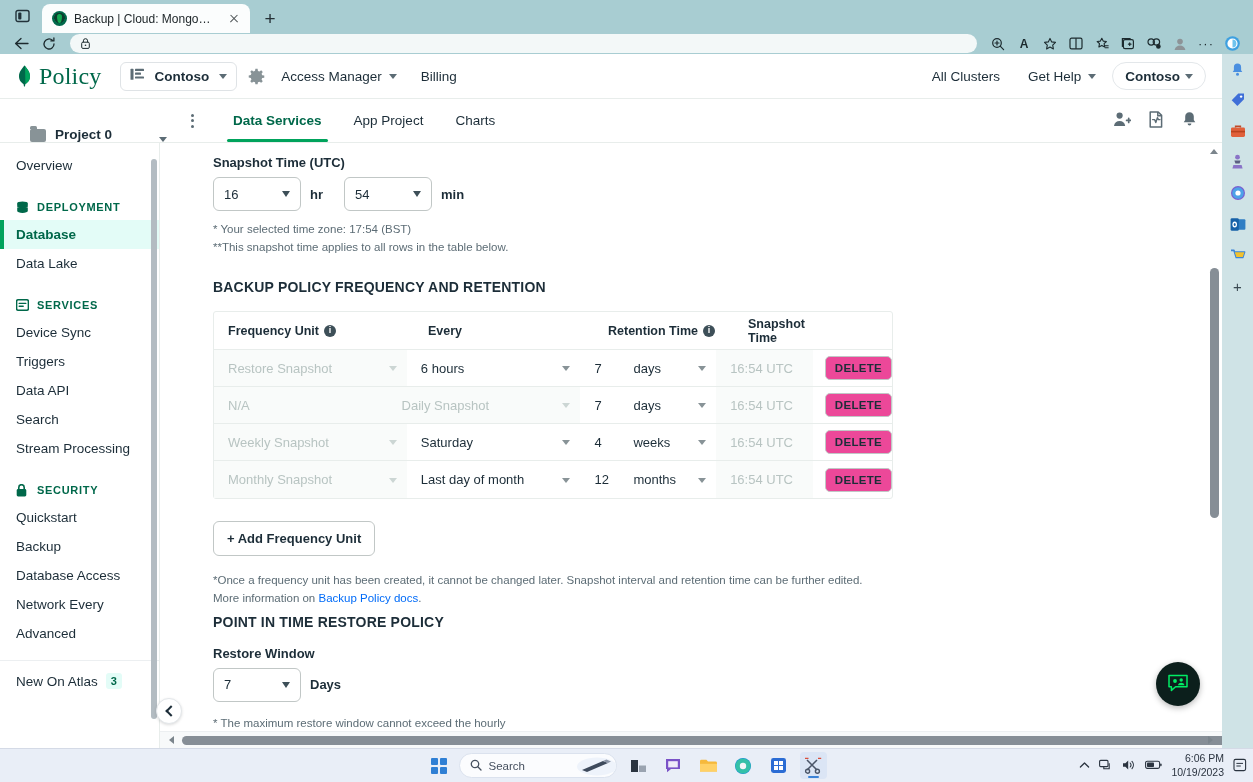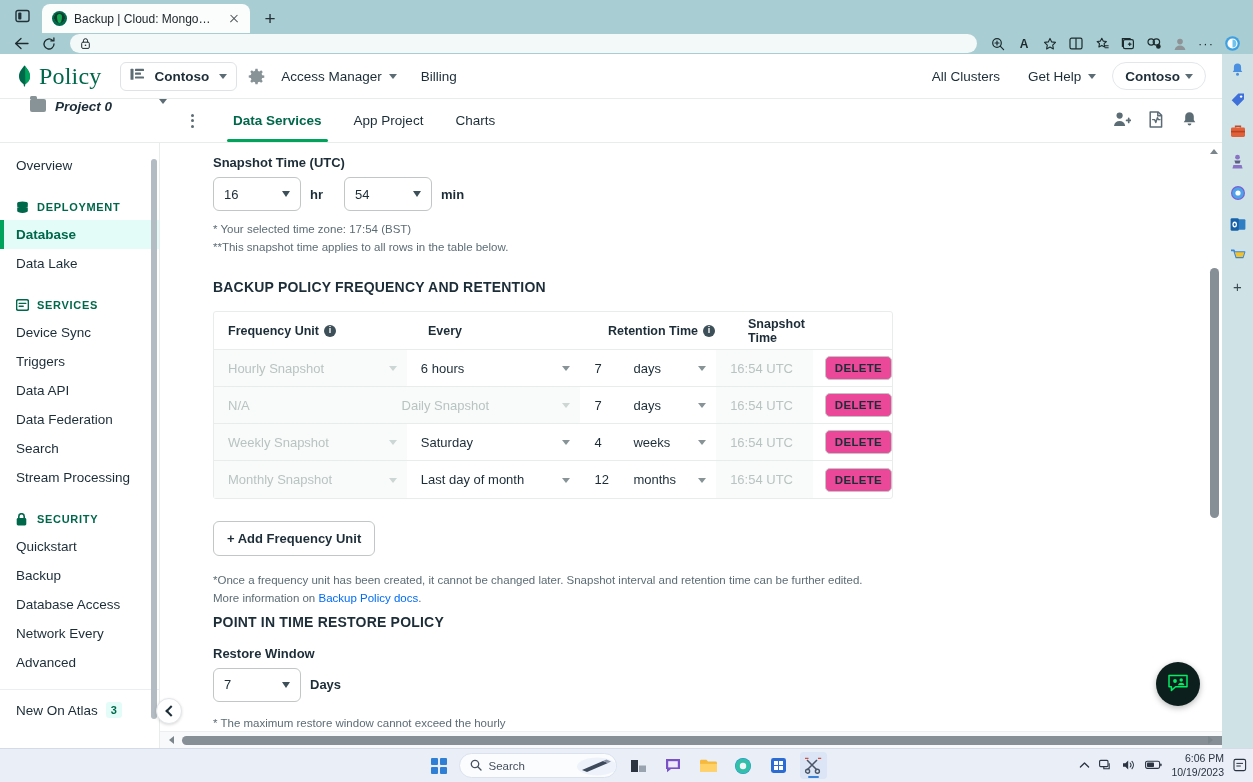--- a/index.html
+++ b/index.html
@@ -90,21 +90,21 @@
     display: flex; align-items: center; gap: 5px; border: 1px solid #e3e7ea;
     border-radius: 15px; height: 28px; padding: 0 12px; font-weight: bold; font-size: 13.5px; color: #1c2d38;
   }
   .gear-btn { width: 26px; height: 26px; display:flex; align-items:center; justify-content:center; margin-left: 6px; }
 
   
   .project-nav {
     height: 44px; border-bottom: 1px solid #e8edeb; display: flex; align-items: stretch;
     padding-left: 30px; background: #fff;
   }
-  .project-sel { display: flex; align-items: flex-start; gap: 9px; padding-right: 14px; font-style: italic; }
+  .project-sel { display: flex; align-items: flex-end; gap: 9px; padding-right: 14px; }
   .folder-icon { width: 16px; height: 13px; background: #889397; border-radius: 1.5px 2px 2px 2px; position: relative; }
   .folder-icon:before { content:""; position:absolute; top:-3px; left:0; width:7px; height:3px; background:#889397; border-radius:1.5px 1.5px 0 0; }
   .project-name { font-weight: bold; font-size: 13.5px; color: #1c2d38; }
   .kebab { width: 22px; display: flex; flex-direction: column; align-items: center; justify-content: center; gap: 2.5px; }
   .kebab span { width: 3px; height: 3px; border-radius: 50%; background: #5c6c75; display: block; }
   .ptabs { display: flex; align-items: stretch; margin-left: 14px; }
   .ptab {
     display: flex; align-items: center; padding: 0 16px; font-size: 13.5px;
     color: #1c2d38; position: relative;
   }
@@ -536,23 +536,20 @@
         <div class="side-item">
             <span>Device Sync</span>
           </div>
         <div class="side-item">
             <span>Triggers</span>
           </div>
         <div class="side-item">
             <span>Data API</span>
           </div>
         <div class="side-item">
-            <span>Data Federation</span>
-          </div>
-        <div class="side-item">
             <span>Search</span>
           </div>
         <div class="side-item">
             <span>Stream Processing</span>
           </div>
 
         <div class="side-group">
           <span class="grp-icon">
             <svg width="11" height="13" viewBox="0 0 11 13">
                 <rect x="0.7" y="5" width="9.6" height="7.4" rx="1.4" fill="#00684a"></rect>
@@ -621,21 +618,21 @@
               <i class="info-i">i</i>
             </div>
             <div class="th c-snap">
               <span>Snapshot Time</span>
             </div>
             <div class="th c-act"></div>
           </div>
 
           <div class="pt-row">
             <div class="cell c-freq dis">
-              <span>Hourly Snapshot</span>
+              <span>Restore Snapshot</span>
               <span class="car"></span>
             </div>
             <div class="cell c-every">
               <span>6 hours</span>
               <span class="car"></span>
             </div>
             <div class="cell c-num">
               <span>7</span>
             </div>
             <div class="cell c-unit">

